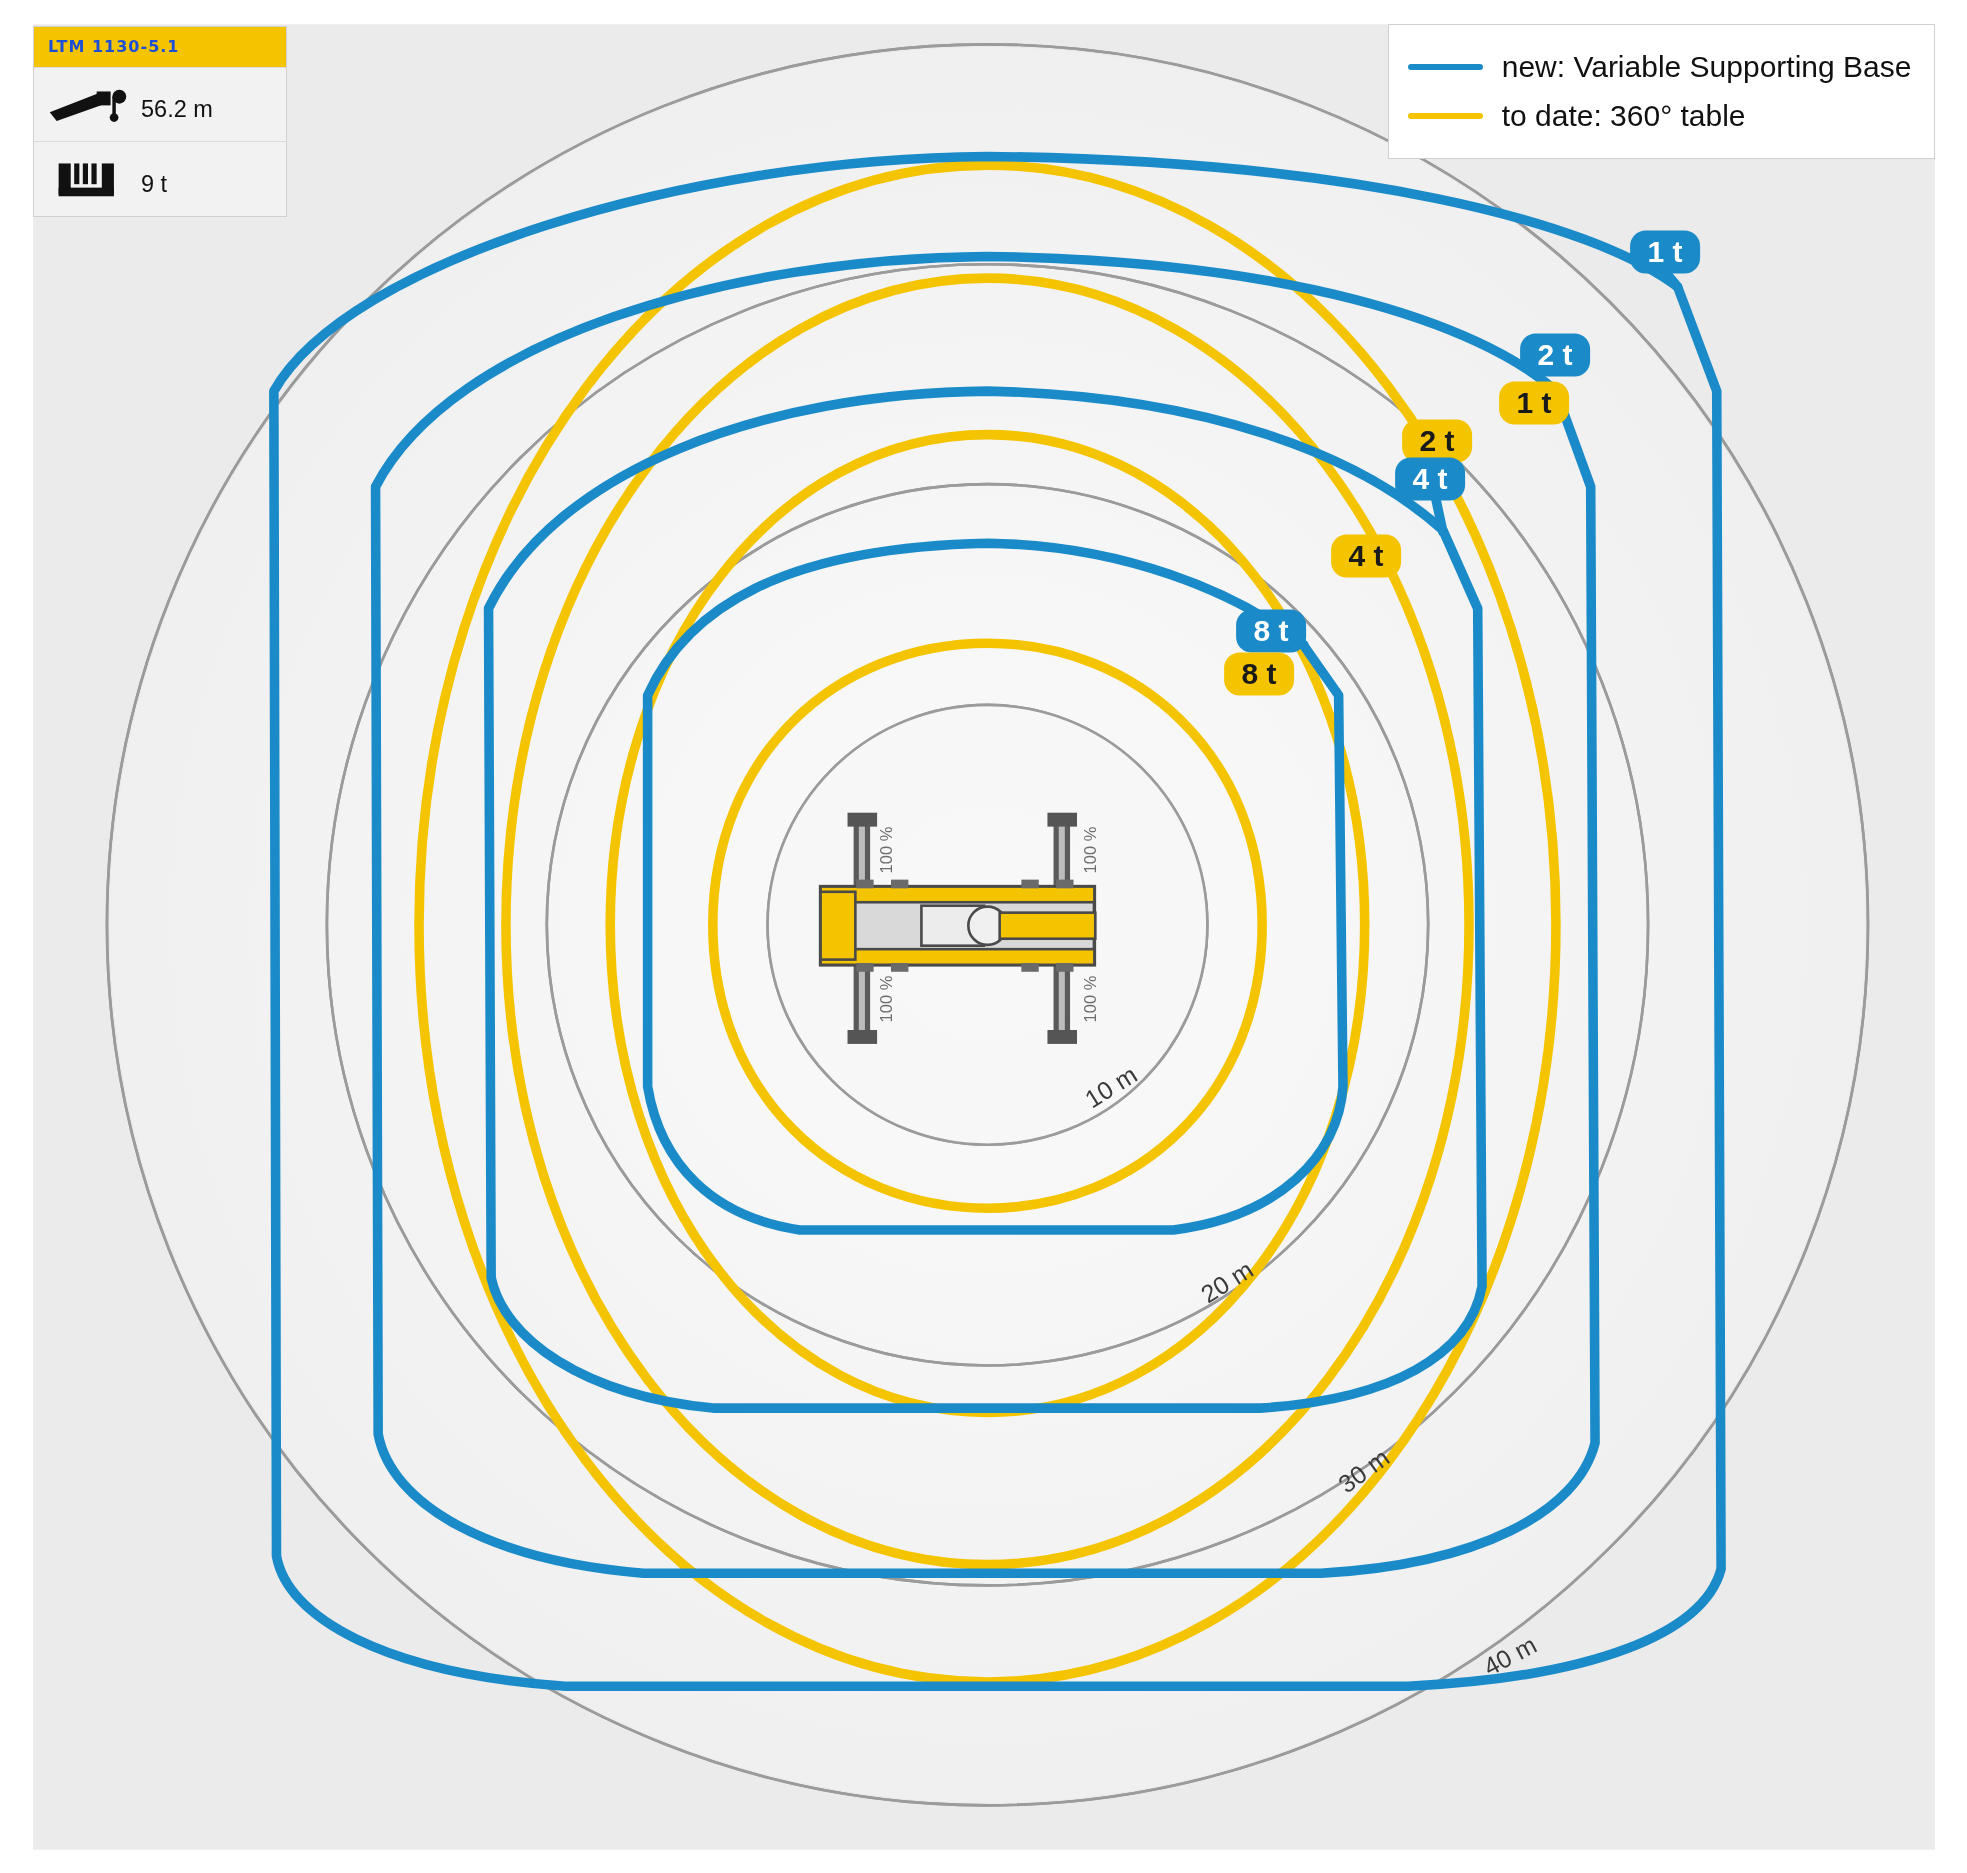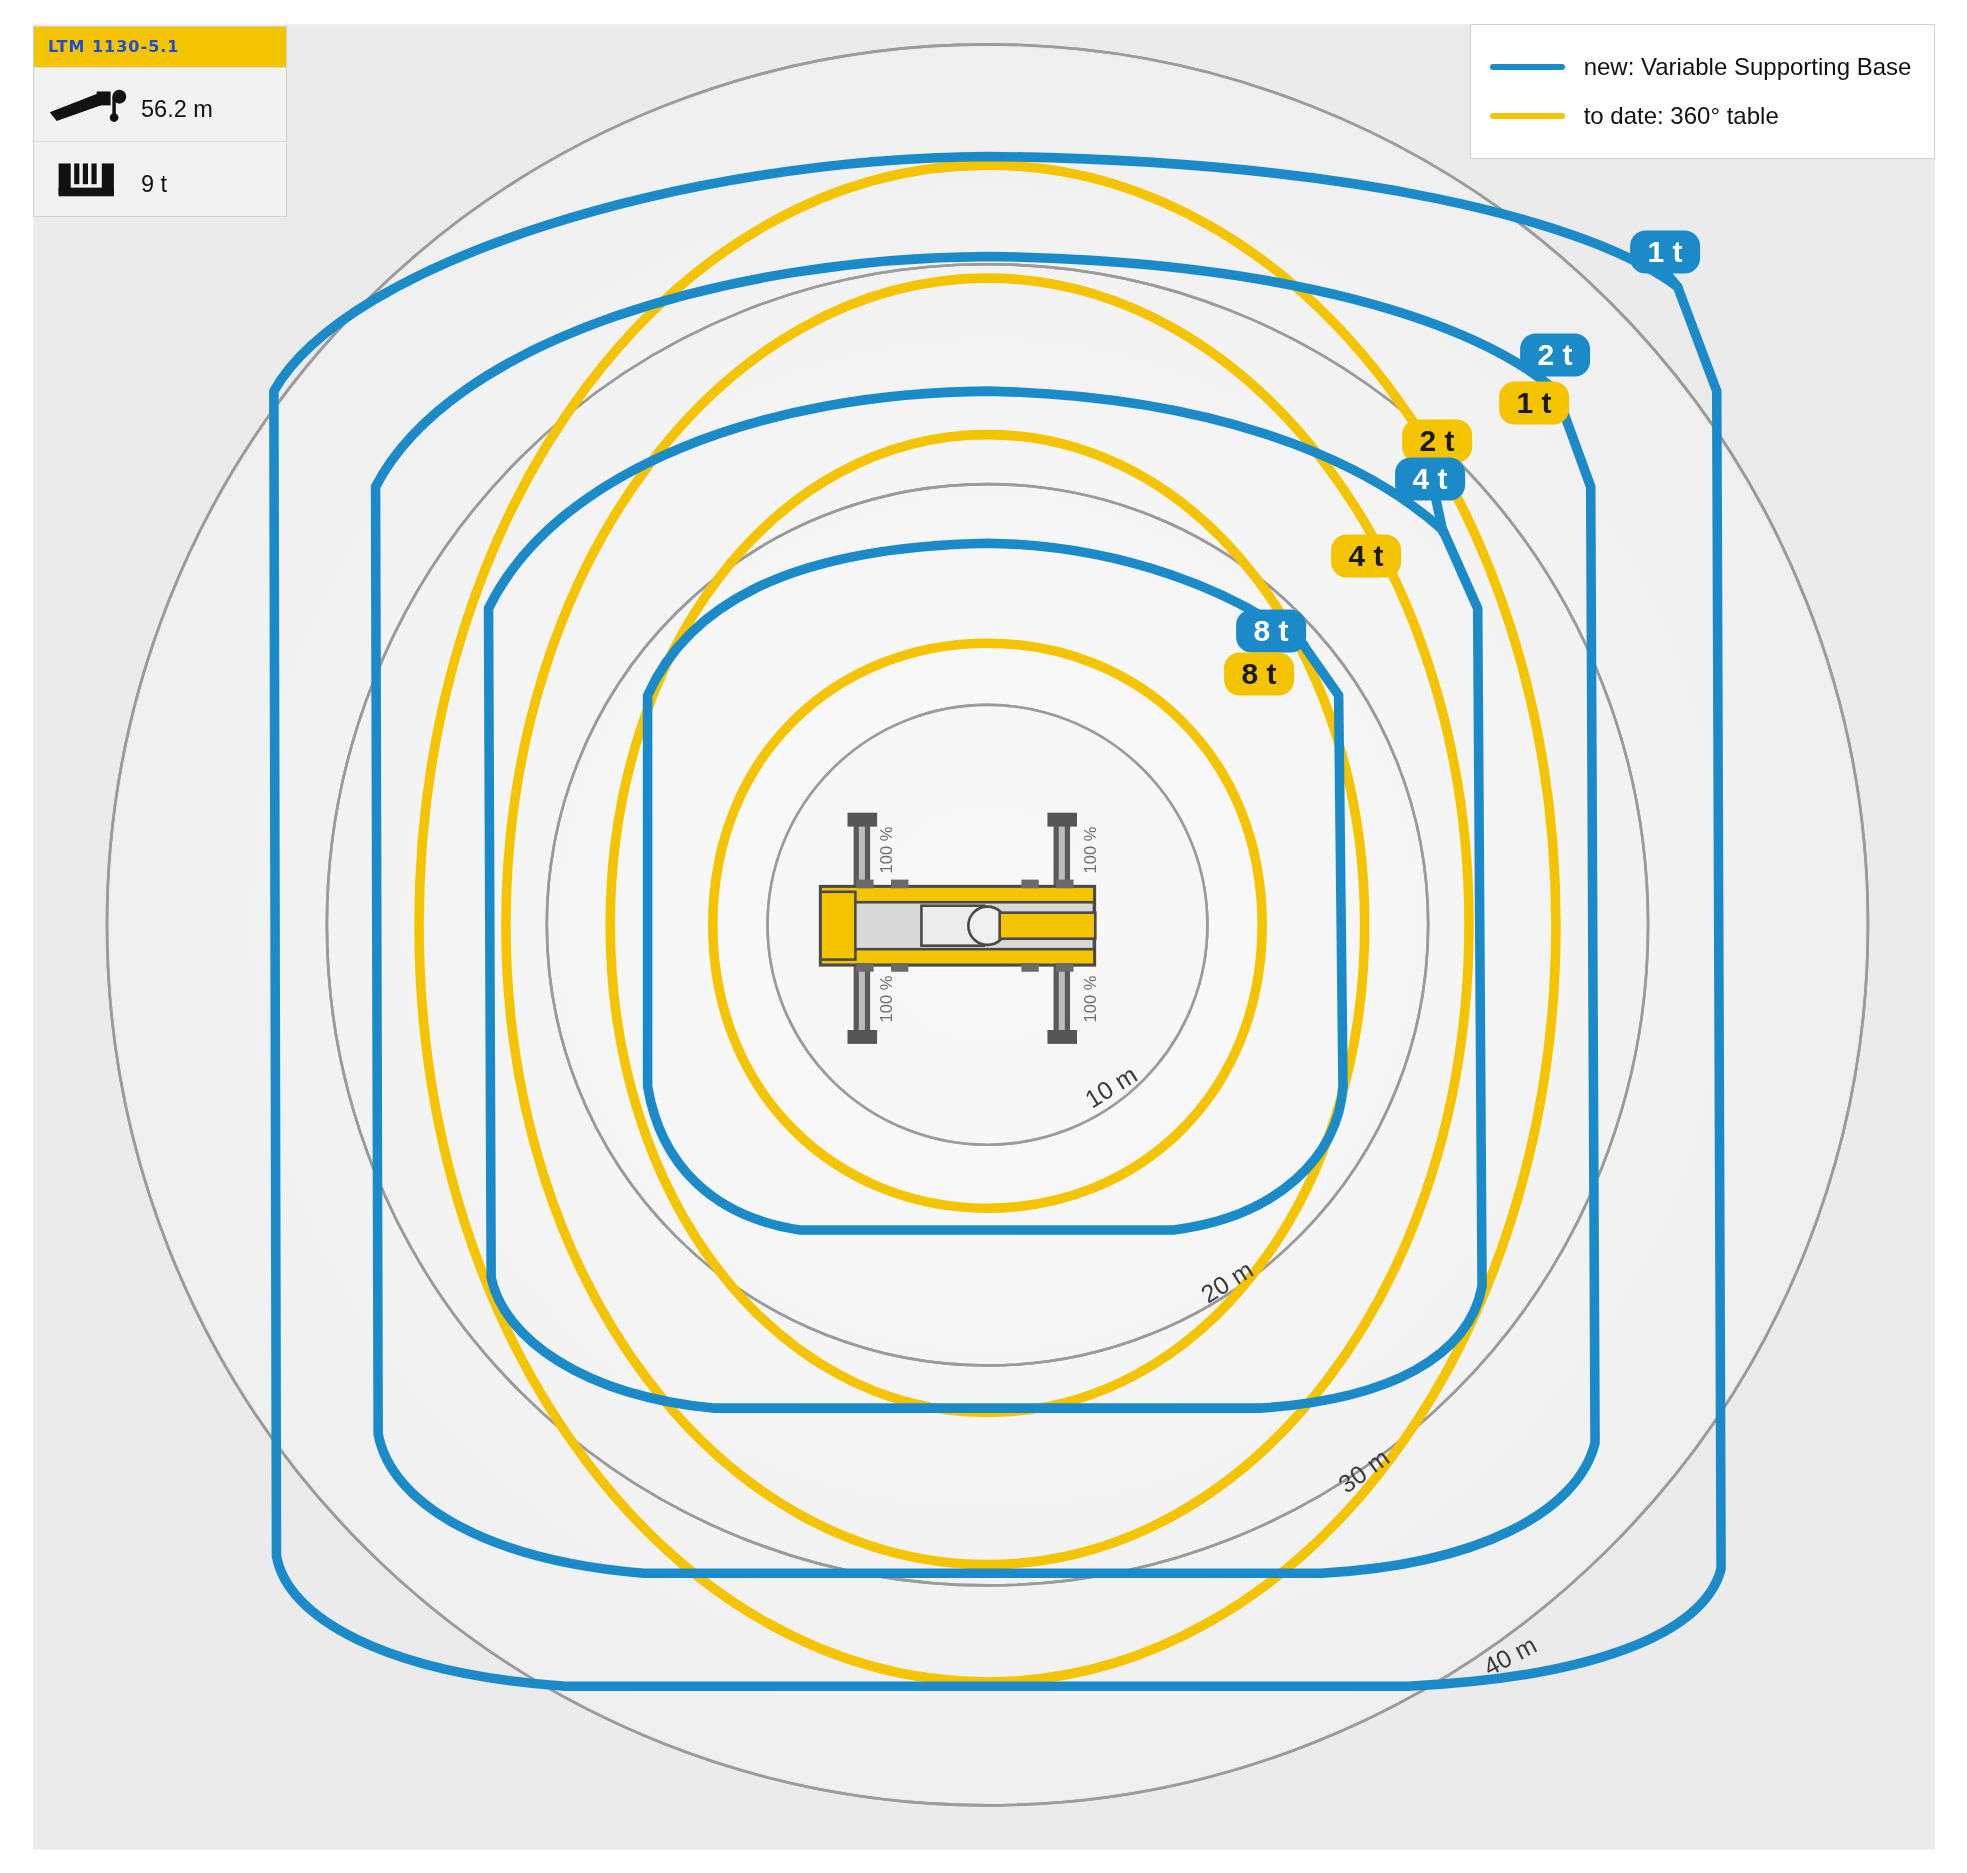--- a/index.html
+++ b/index.html
@@ -16,21 +16,21 @@
            background:#f2f2f2;min-height:56px;}
   .inforow .glyph{width:83px;display:flex;align-items:center;justify-content:center;}
   .inforow .vals{font-size:23.5px;line-height:1.12;color:#111;}
   .inforow .vals div{white-space:nowrap;margin-top:10px;}
 
   
   .legend{position:absolute;right:33px;top:24px;border:0.9px solid #d0d0d0;background:#ffffff;
           padding:17.4px 22.6px 17.4px 19px;}
   .legend .lrow{display:flex;align-items:center;gap:19px;height:49px;}
   .legend .swatch{width:75px;height:6px;border-radius:3.5px;flex:0 0 auto;}
-  .legend .ltext{font-size:24px;color:#111;white-space:nowrap;}
+  .legend .ltext{font-size:30px;color:#111;white-space:nowrap;}
 
   
   .pill{position:absolute;transform:translate(-50%,-50%);border-radius:15.6px;
         font-size:30px;font-weight:bold;color:#ffffff;padding:6px 17.4px 7px 17.4px;
         line-height:1;white-space:nowrap;}
   .pill.blue{background:#1a8bc8;}
   .pill.yellow{background:#f5c400;color:#1a1a1a;}
 
   
   .radlabel{position:absolute;transform-origin:50% 50%;font-size:25px;color:#3a3a3a;white-space:nowrap;}

